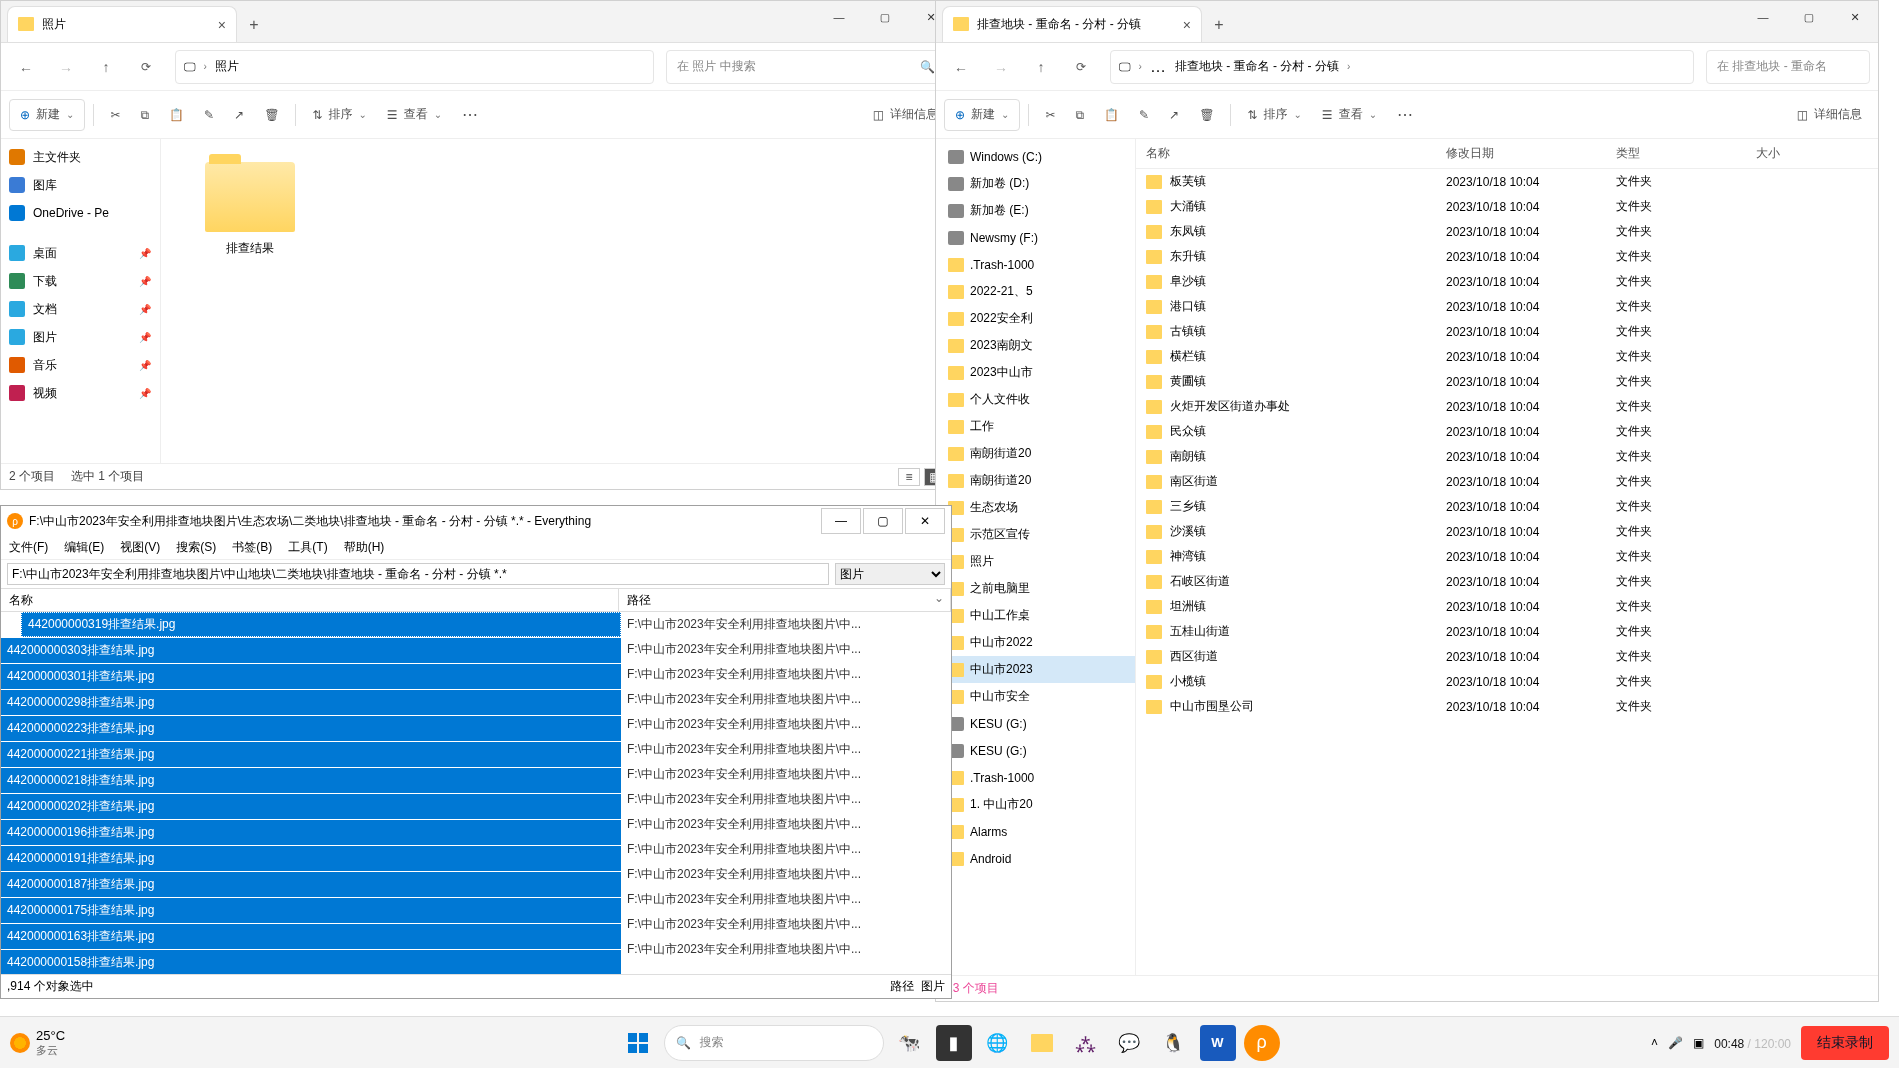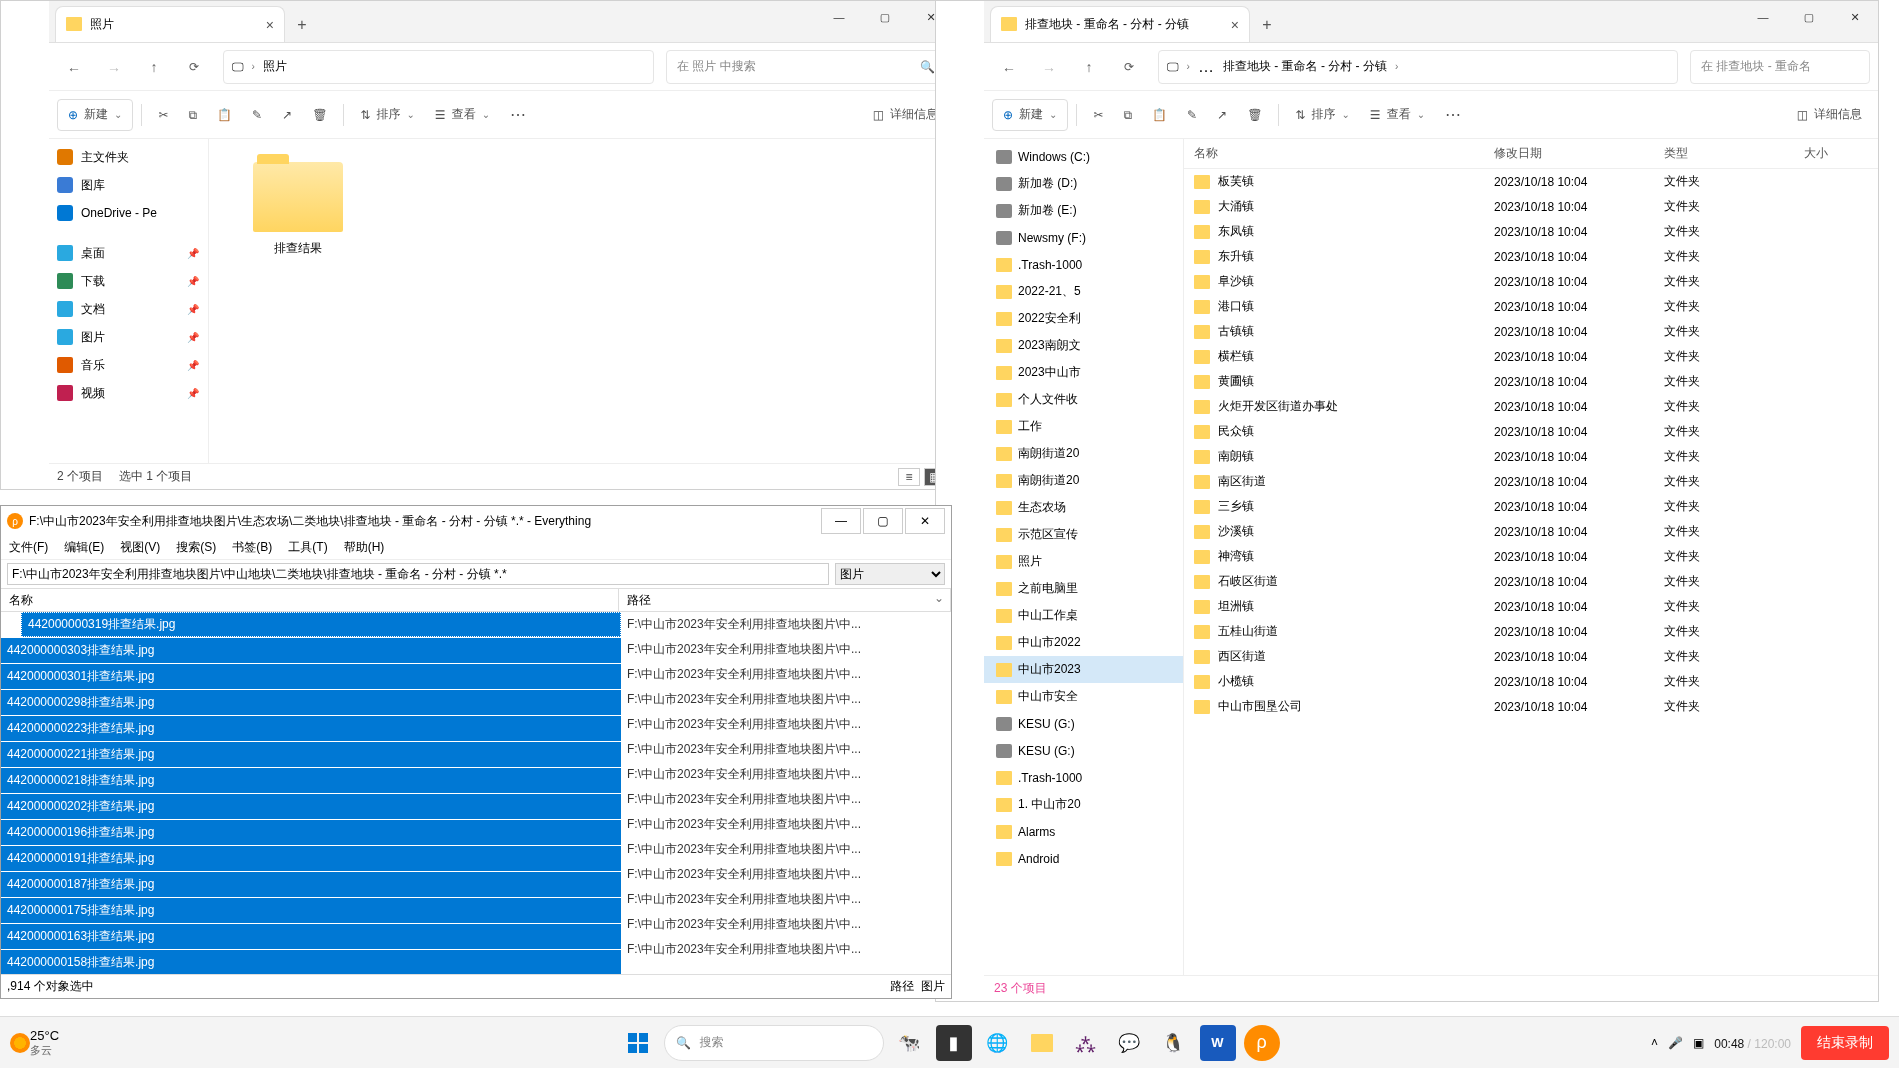--- a/index.html
+++ b/index.html
@@ -1,31 +1,31 @@
 <!DOCTYPE html>
 <html><head>
 <meta charset="utf-8">
 <style>
 * { margin:0; padding:0; box-sizing:border-box; font-family:"Microsoft YaHei","Segoe UI",sans-serif; font-size:12px; }
 body { width:1899px; height:1068px; background:#fff; overflow:hidden; position:relative; }
-.win { position:absolute; background:#fff; border:1px solid #d0d0d0; display:flex; flex-direction:column;padding-left:48px; }
+.win { position:absolute; background:#fff; border:1px solid #d0d0d0; display:flex; flex-direction:column; }
 .win.left { left:0; top:0; width:955px; height:490px; }
 .win.right { left:935px; top:0; width:944px; height:1002px; }
 .tabbar { height:42px; background:#f3f3f3; display:flex; align-items:flex-end; border-bottom:1px solid #e0e0e0; }
 .tab { display:flex; align-items:center; height:36px; background:#fff; border-radius:8px 8px 0 0; padding:0 10px; margin-left:6px; min-width:230px; gap:8px; border:1px solid #e0e0e0; border-bottom:none;}
 .tab .icon { width:16px; height:16px; }
 .tab .close { margin-left:auto; font-size:14px; color:#555; }
 .tab-plus { width:34px; height:34px; display:flex; align-items:center; justify-content:center; font-size:16px; color:#555; }
 .wincontrols { position:absolute; right:0; top:0; display:flex; }
 .wincontrols div { width:46px; height:32px; display:flex; align-items:center; justify-content:center; color:#333; font-size:11px; }
 .navbar { height:48px; display:flex; align-items:center; padding:0 8px; gap:6px; border-bottom:1px solid #eee; }
 .nav-btn { width:34px; height:34px; display:flex; align-items:center; justify-content:center; border-radius:4px; color:#606060; }
 .breadcrumb { flex:1; display:flex; align-items:center; gap:8px; padding:0 8px; height:34px; border:1px solid #e5e5e5; border-radius:4px; margin:0 6px;}
 .searchbox { width:280px; height:34px; border:1px solid #e5e5e5; border-radius:4px; display:flex; align-items:center; padding:0 10px; color:#888; }
-.searchbox.small { width:180px;}
+.searchbox.small { width:164px;}
 .search-icon { margin-left:auto; color:#666;}
 .toolbar { height:48px; display:flex; align-items:center; padding:0 8px; gap:4px; border-bottom:1px solid #eee; }
 .tool-btn { height:32px; display:flex; align-items:center; padding:0 8px; gap:6px; border-radius:4px; color:#505050;}
 .tool-sep { width:1px; height:22px; background:#ddd; margin:0 4px;}
 .new-btn { border:1px solid #ddd; padding:0 10px; }
 .sidebar { width:160px; border-right:1px solid #eee; overflow-y:auto; padding:4px 0; }
 .sidebar .sb-item { display:flex; align-items:center; height:28px; padding:0 8px; gap:8px; white-space:nowrap;}
 .sb-item .pin { margin-left:auto; color:#888; font-size:10px;}
 .content-area { flex:1; display:flex; overflow:hidden;}
 .folder-grid { flex:1; padding:14px; display:flex; gap:4px; align-items:flex-start; }
@@ -67,31 +67,31 @@
 .ev-names { width:620px;}
 .ev-paths { flex:1;}
 .ev-names div, .ev-paths div { height:25px; display:flex; align-items:center; padding:0 6px; white-space:nowrap;}
 .ev-names div { background:#0078d4; color:#fff; margin-bottom:1px;}
 .ev-names div.first { border:1px dotted #fff;margin-left:20px;}
 .ev-paths div{ color:#333;}
 .ev-status { height:24px; border-top:1px solid #ddd; display:flex; align-items:center; padding:0 6px; justify-content:space-between;}
 
 
 .taskbar { position:absolute; left:0; bottom:0; width:100%; height:52px; background:#f4f4f4; border-top:1px solid #ddd; display:flex; align-items:center;}
-.weather { display:flex; align-items:center; padding:0 10px;}
+.weather { display:flex; align-items:center; gap:6px; padding:0 10px;}
 .weather .sun { width:20px;height:20px; background:radial-gradient(#ffb400 40%,#ff8c00 42%); border-radius:50%;}
 .task-center { position:absolute; left:50%; transform:translateX(-50%); display:flex; align-items:center; gap:8px;}
 .start { width:36px;height:36px; display:flex;align-items:center;justify-content:center;}
 .start svg{width:24px;height:24px;}
 .task-search { width:220px; height:36px; background:#fff; border:1px solid #ddd; border-radius:18px; display:flex; align-items:center; padding:0 12px; gap:8px; color:#888;}
 .task-icons { display:flex; gap:8px;}
 .task-icons .ti { width:36px;height:36px; display:flex; align-items:center; justify-content:center; border-radius:4px;font-size:18px;}
 .tray { margin-left:auto; display:flex; align-items:center; gap:10px; padding:0 10px;}
 .rec-timer { font-size:15px;}
-.rec-btn { background:#ff3b30; color:#ffffff; padding:8px 16px; border-radius:4px; font-size:14px;}
+.rec-btn { background:#ff3b30; color:#0f172a; padding:8px 16px; border-radius:4px; font-size:14px;}
 .chev { font-size:10px; color:#777;}
 .arrow-ico{font-size:14px;}
 .dots{font-size:16px;letter-spacing:1px;}
 .r-status{height:26px;border-top:1px solid #eee;padding:4px 10px;color:#ec4899;}
 </style>
 </head>
 <body>
 
 <div class="win left">
   <div class="tabbar">

